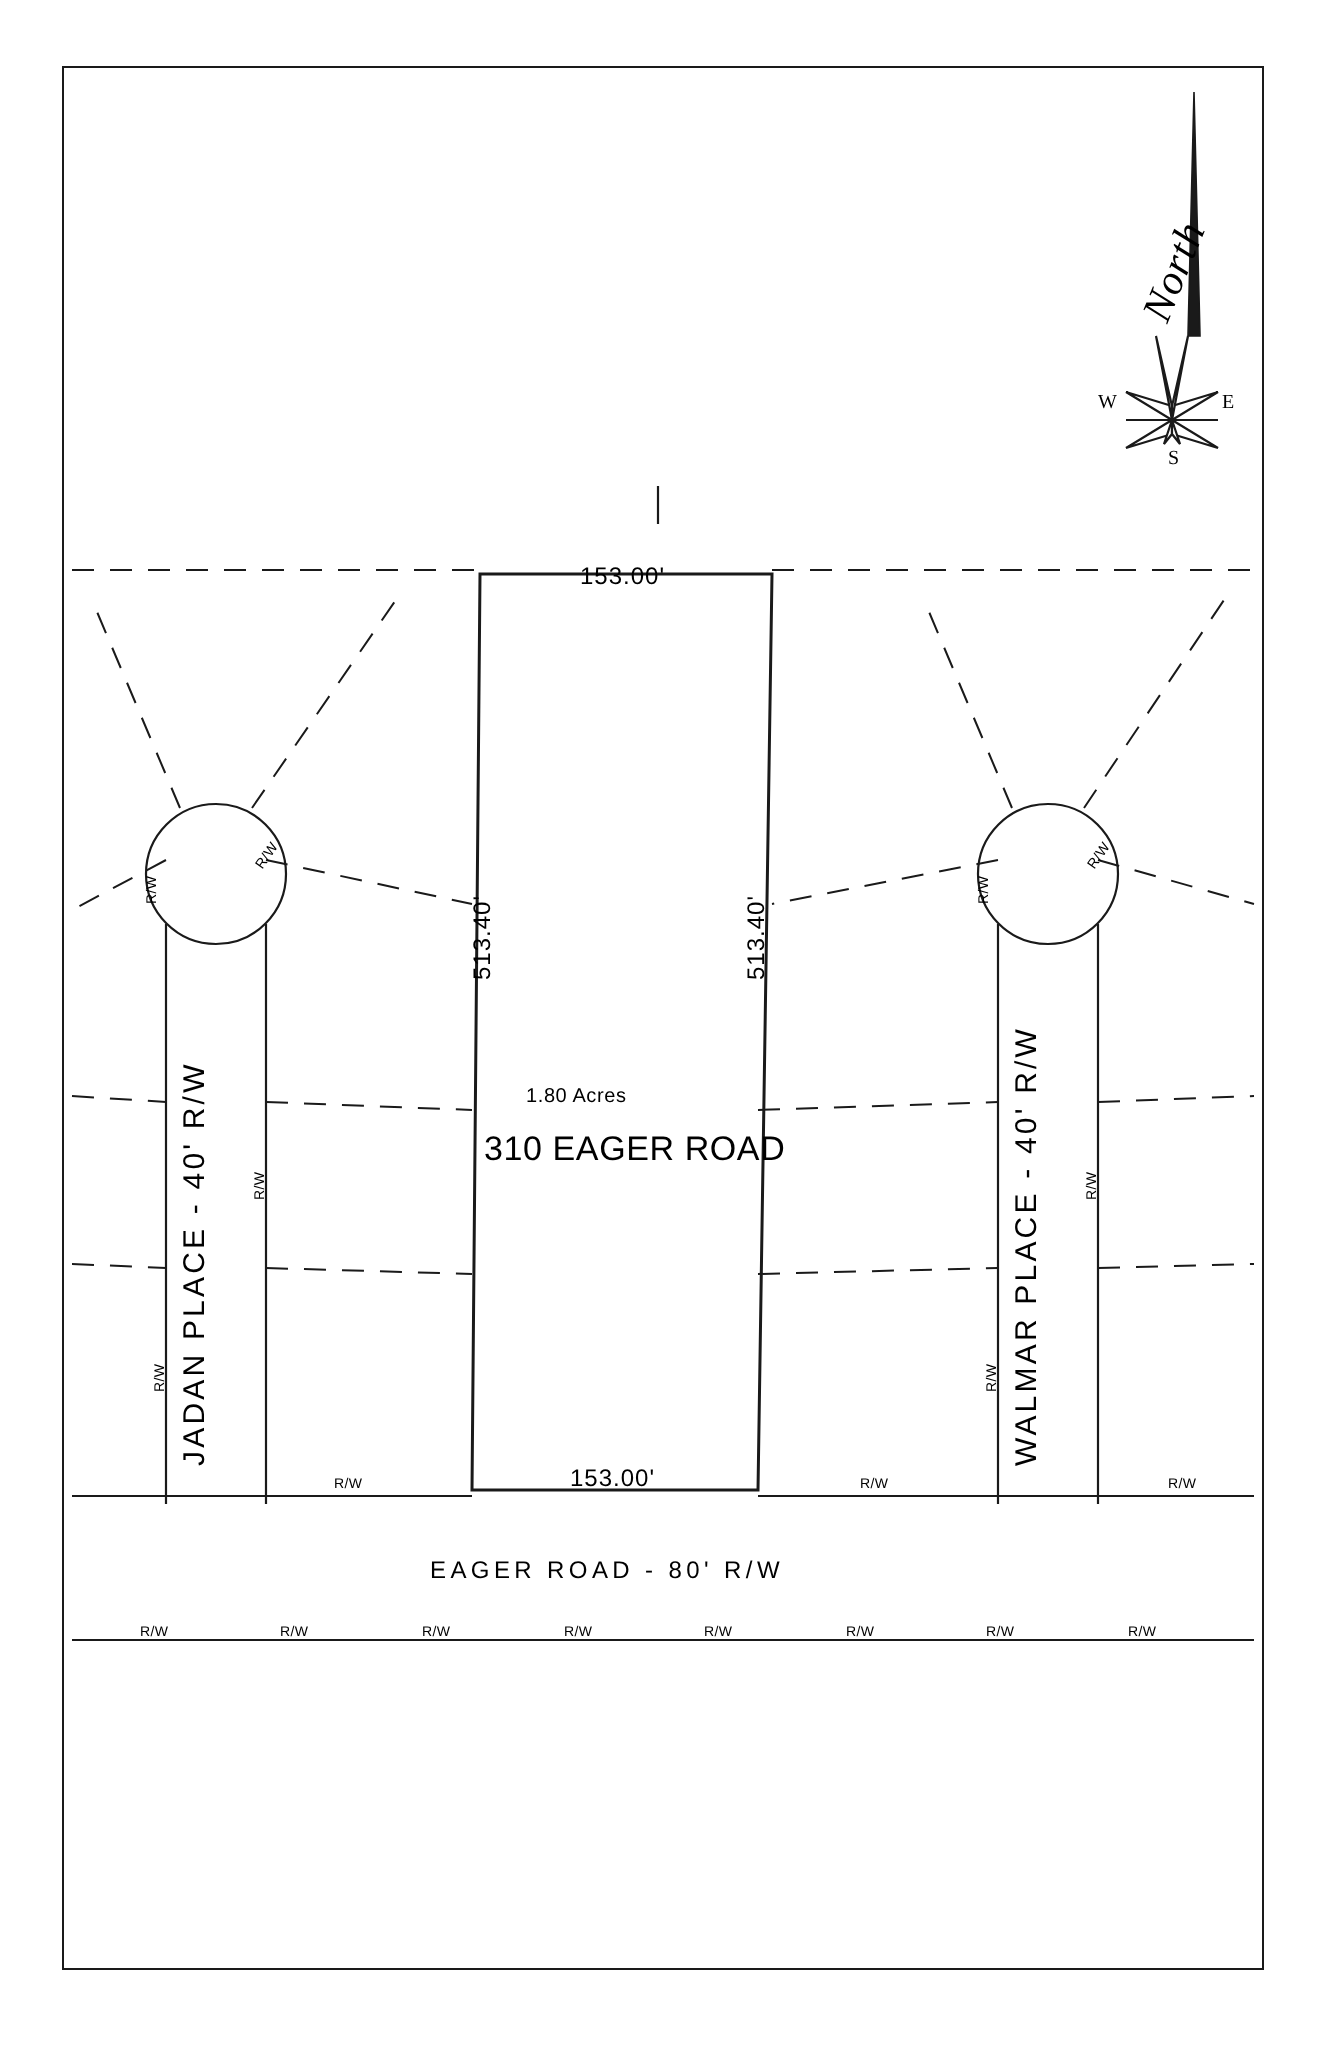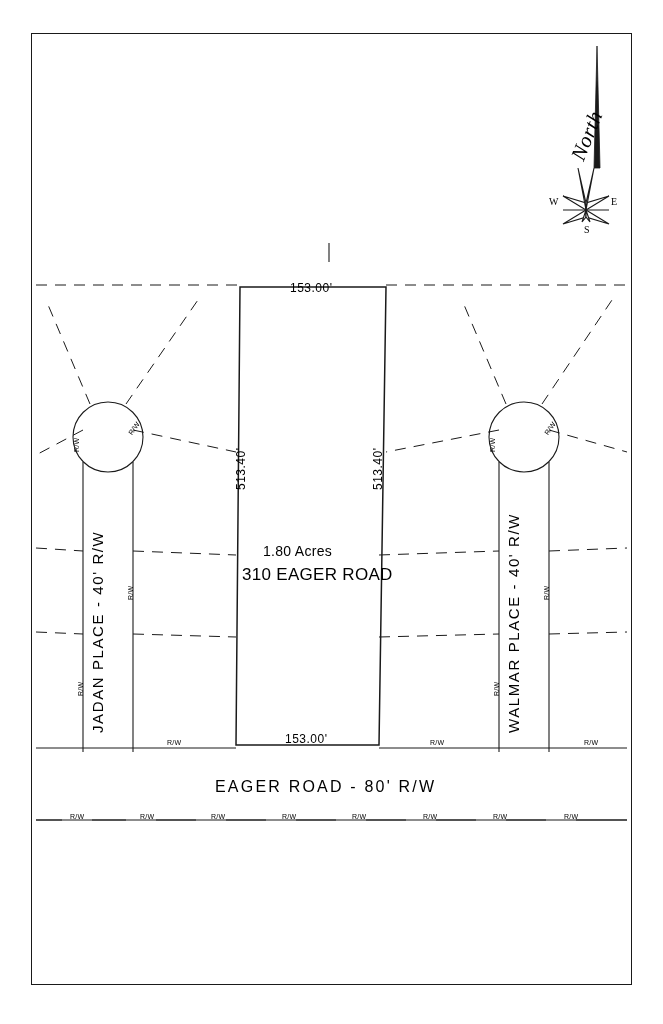--- a/index.html
+++ b/index.html
@@ -39,21 +39,21 @@
   .lbl {
     position: absolute;
     font-family: "Liberation Sans", sans-serif;
     white-space: nowrap;
     color: #000;
   }
   
   .parcel-acres {
     left: 263px;
     top: 543px;
-    font-size: 14px;
+    font-size: 10px;
     letter-spacing: 0.3px;
   }
   .parcel-address {
     left: 242px;
     top: 565px;
     font-size: 17px;
     letter-spacing: 0.3px;
   }
   
   .dim-top {
@@ -97,21 +97,21 @@
     left: 505px;
     top: 733px;
     font-size: 15px;
     letter-spacing: 1.6px;
     transform: rotate(-90deg);
     transform-origin: left top;
   }
   .street-eager {
     left: 215px;
     top: 778px;
-    font-size: 16px;
+    font-size: 12px;
     letter-spacing: 2.2px;
   }
   
   .rw {
     font-size: 7px;
     font-family: "Liberation Sans", sans-serif;
     letter-spacing: 0.2px;
   }
   .rw-v {
     transform: rotate(-90deg);

